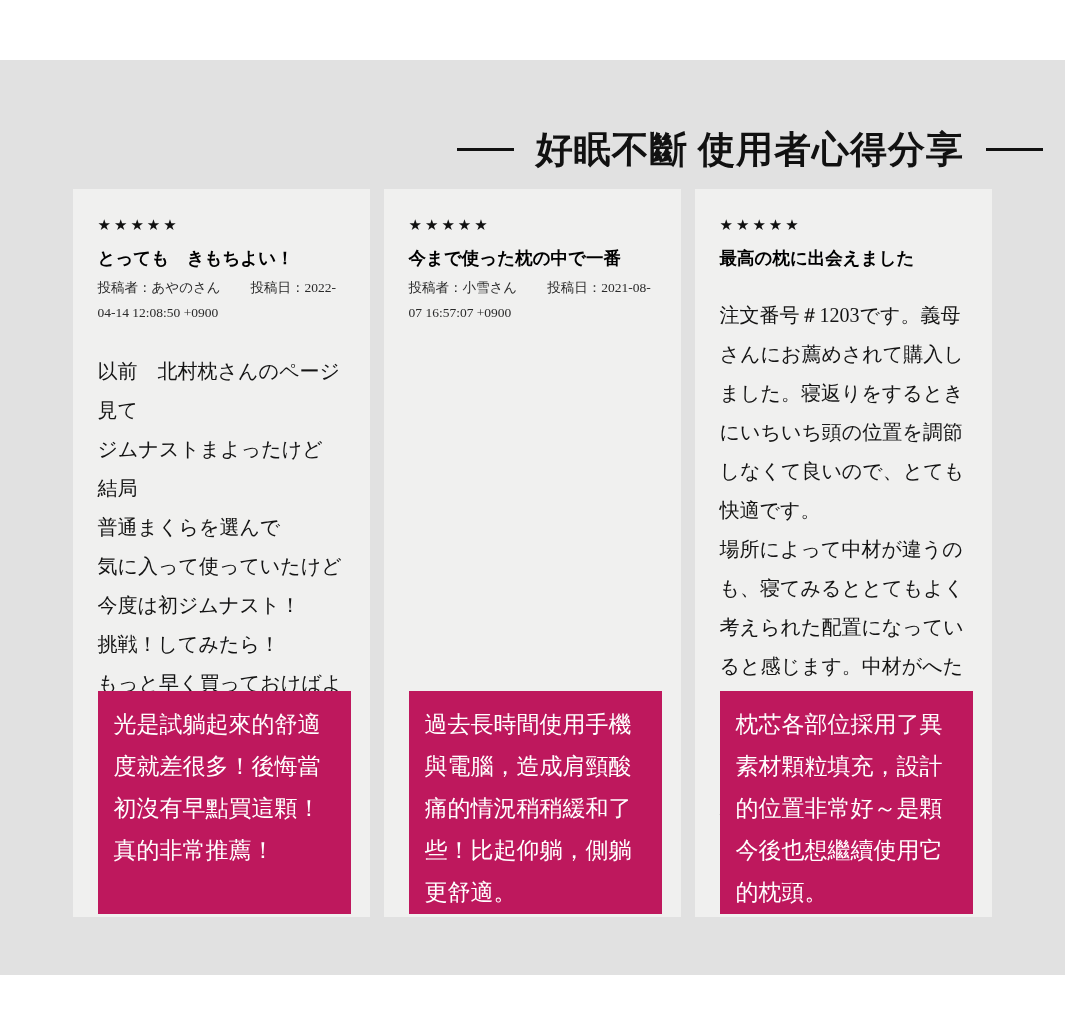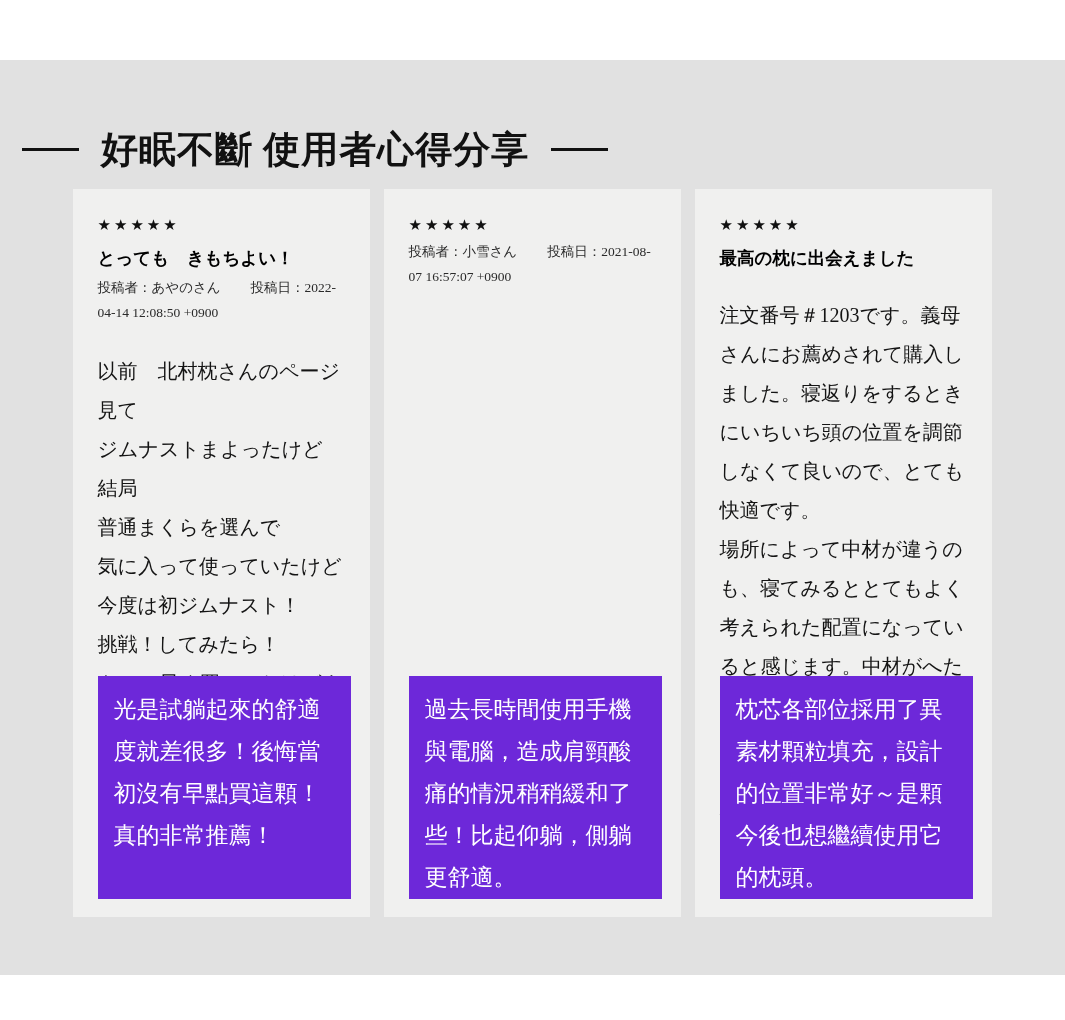--- a/index.html
+++ b/index.html
@@ -12,21 +12,21 @@
 
   .band {
     margin-top: 60px;
     width: 1065px;
     height: 915px;
     background: #e1e1e1;
     padding-top: 70px;
   }
 
   .section-title {
-    text-align: left;
+    text-align: right;
     font-size: 37px;
     font-weight: bold;
     color: #111111;
     letter-spacing: 1px;
     line-height: 1.1;
     white-space: nowrap;
   }
   .title-dash {
     display: inline-block;
     width: 57px;
@@ -73,25 +73,25 @@
   .meta .date { margin-left: 30px; }
   .review-body {
     margin-top: 26px;
     font-size: 20px;
     line-height: 1.95;
     color: #141414;
     white-space: pre-line;
   }
   .highlight {
     position: absolute;
-    top: 487px;
+    top: 502px;
     left: 25px;
     right: 19px;
     height: 223px;
-    background: #6d28d9;
+    background: #be185d;
     color: #ffffff;
     font-size: 23px;
     line-height: 1.83;
     padding: 13px 16px;
     overflow: hidden;
   }
 </style>
 </head>
 <body>
 
@@ -112,20 +112,21 @@
 気に入って使っていたけど
 今度は初ジムナスト！
 挑戦！してみたら！
 もっと早く買っておけばよかったなぁ！と後悔しました！
 おススメです！</div>
       <div class="highlight">光是試躺起來的舒適度就差很多！後悔當初沒有早點買這顆！真的非常推薦！</div>
     </div>
 
     <div class="card">
       <div class="stars">★★★★★</div>
+      <div class="review-title">今まで使った枕の中で一番</div>
       <p class="meta"><span>投稿者：小雪さん</span><span class="date">投稿日：2021-08-07 16:57:07 +0900</span></p>
       <div class="highlight">過去長時間使用手機與電腦，造成肩頸酸痛的情況稍稍緩和了些！比起仰躺，側躺更舒適。</div>
     </div>
 
     <div class="card">
       <div class="stars">★★★★★</div>
       <div class="review-title">最高の枕に出会えました</div>
       <div class="review-body">注文番号＃1203です。義母さんにお薦めされて購入しました。寝返りをするときにいちいち頭の位置を調節しなくて良いので、とても快適です。
 場所によって中材が違うのも、寝てみるととてもよく考えられた配置になっていると感じます。中材がへたって来たときに補充用中材のみ購入できるのも安心感があります。私も家族にお薦めします。これからずっと使っていきたい枕です。</div>
       <div class="highlight">枕芯各部位採用了異素材顆粒填充，設計的位置非常好～是顆今後也想繼續使用它的枕頭。</div>

